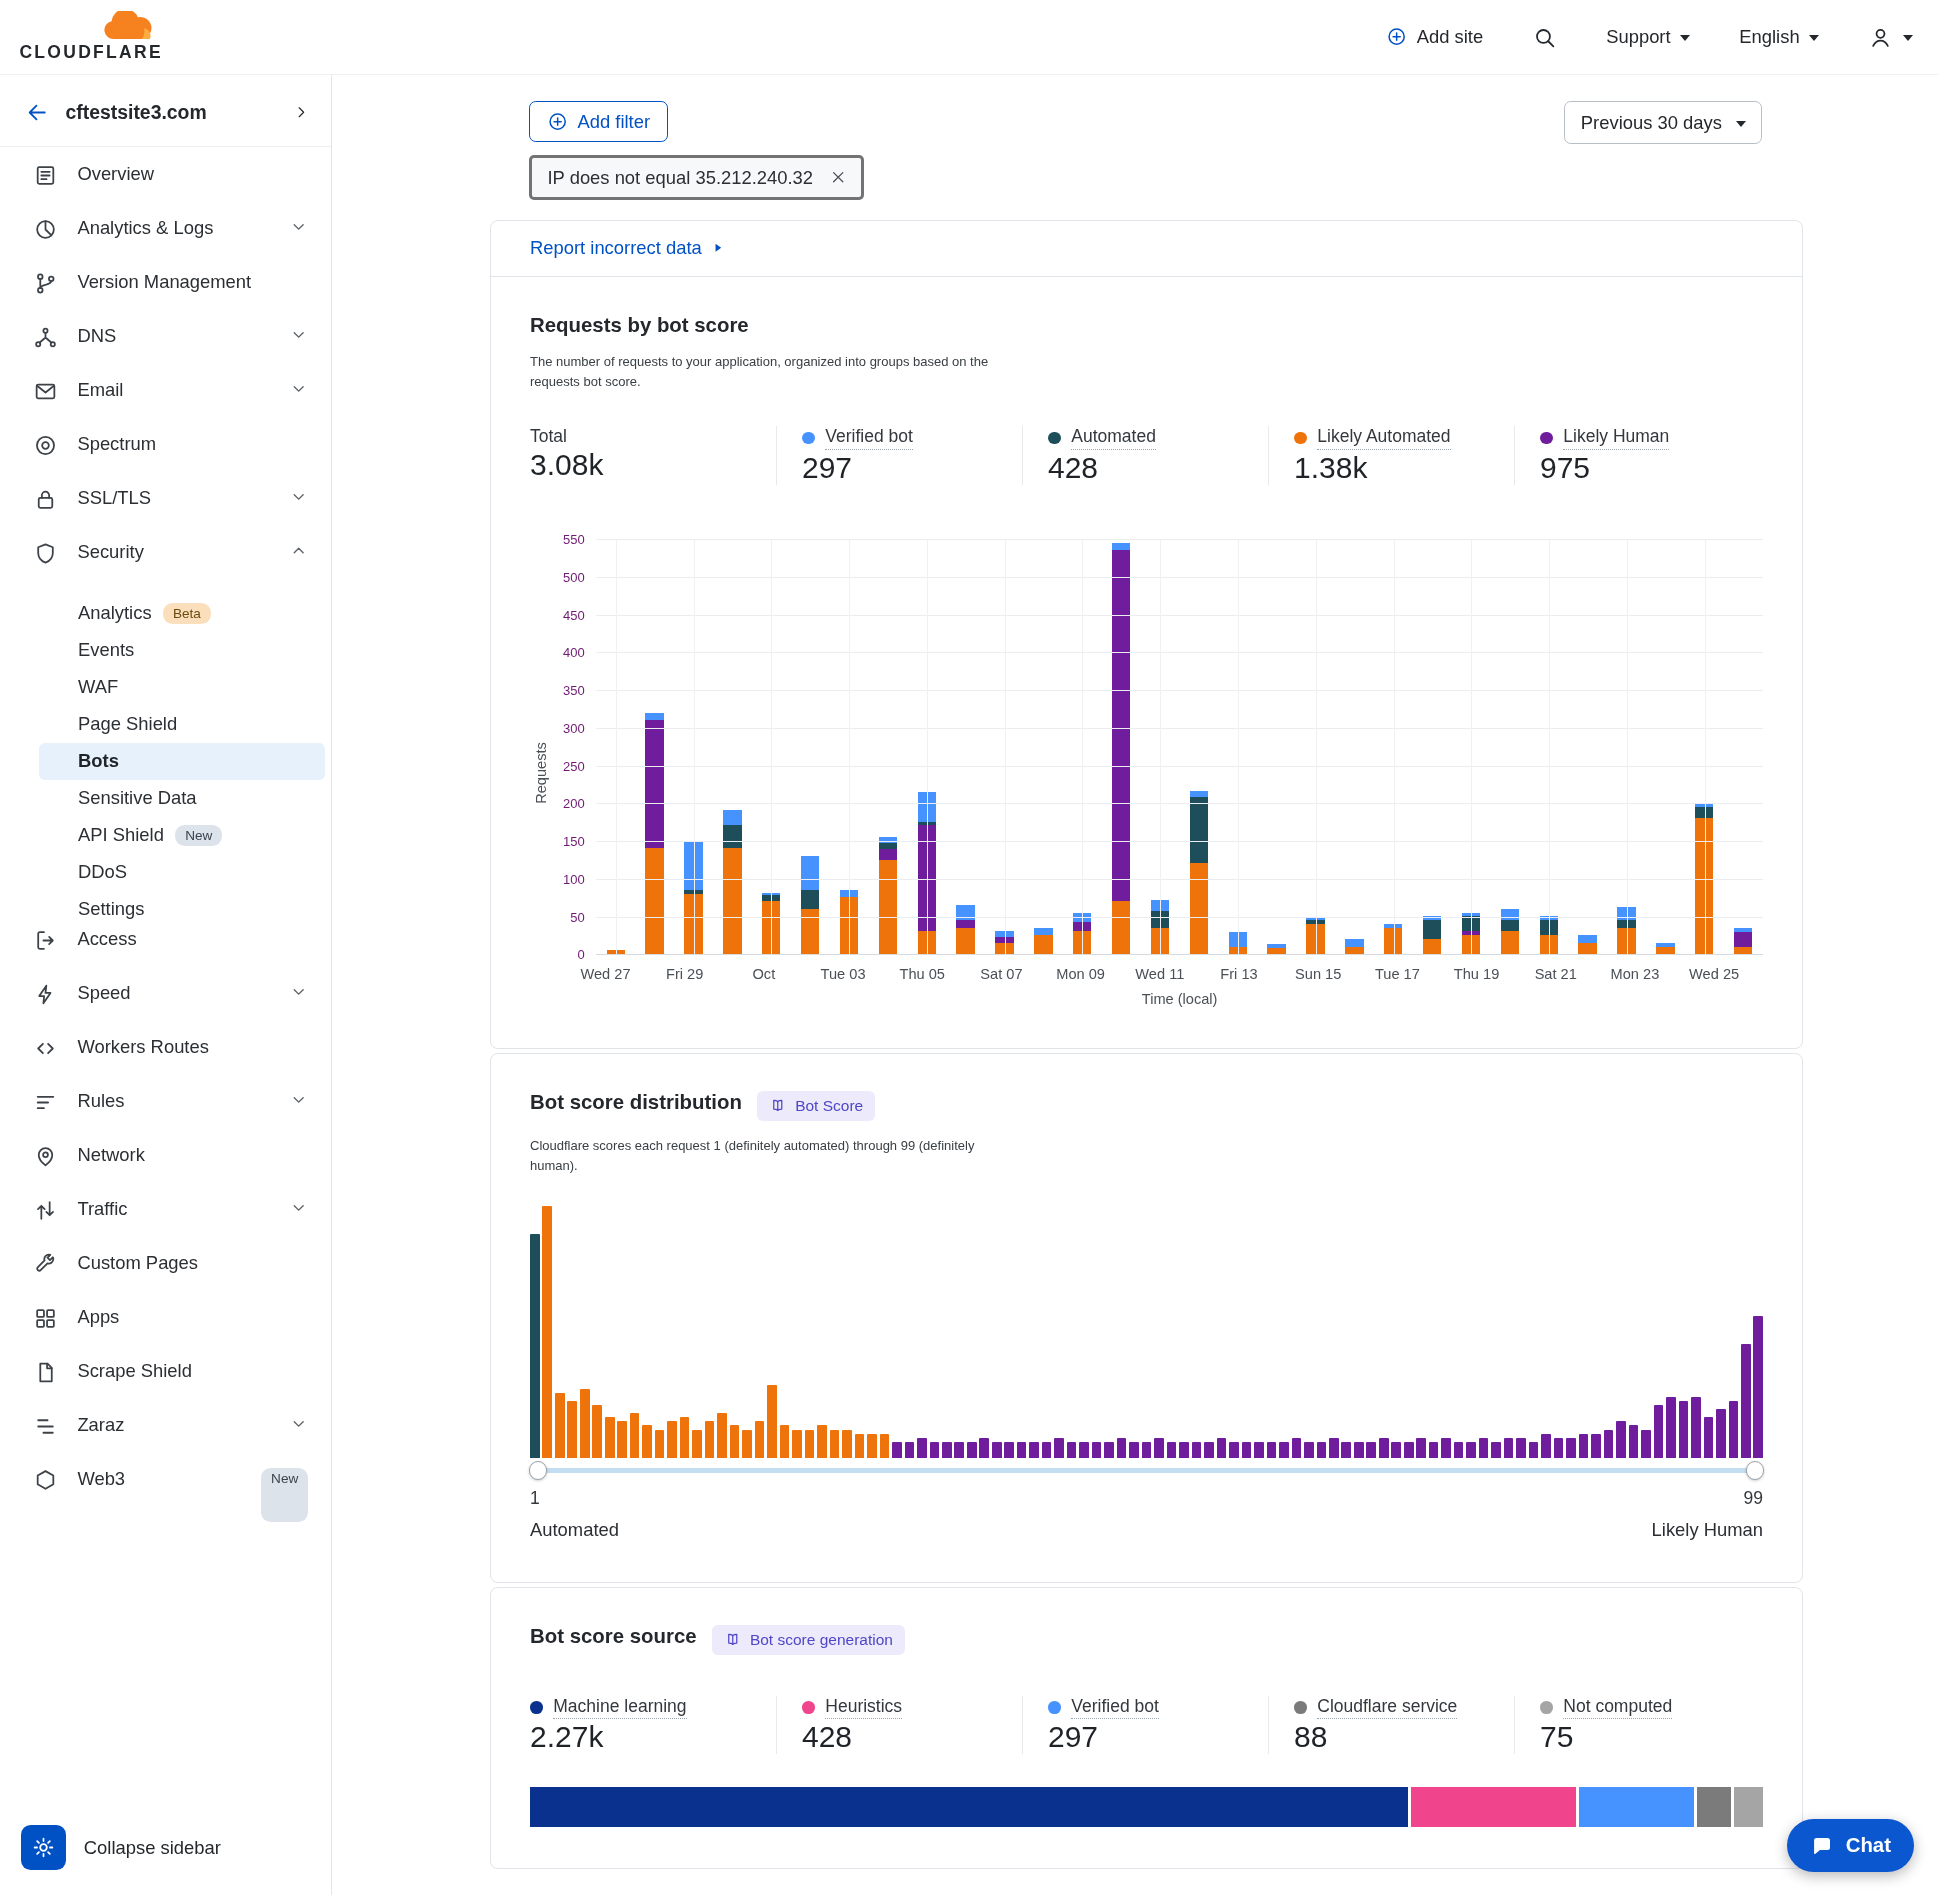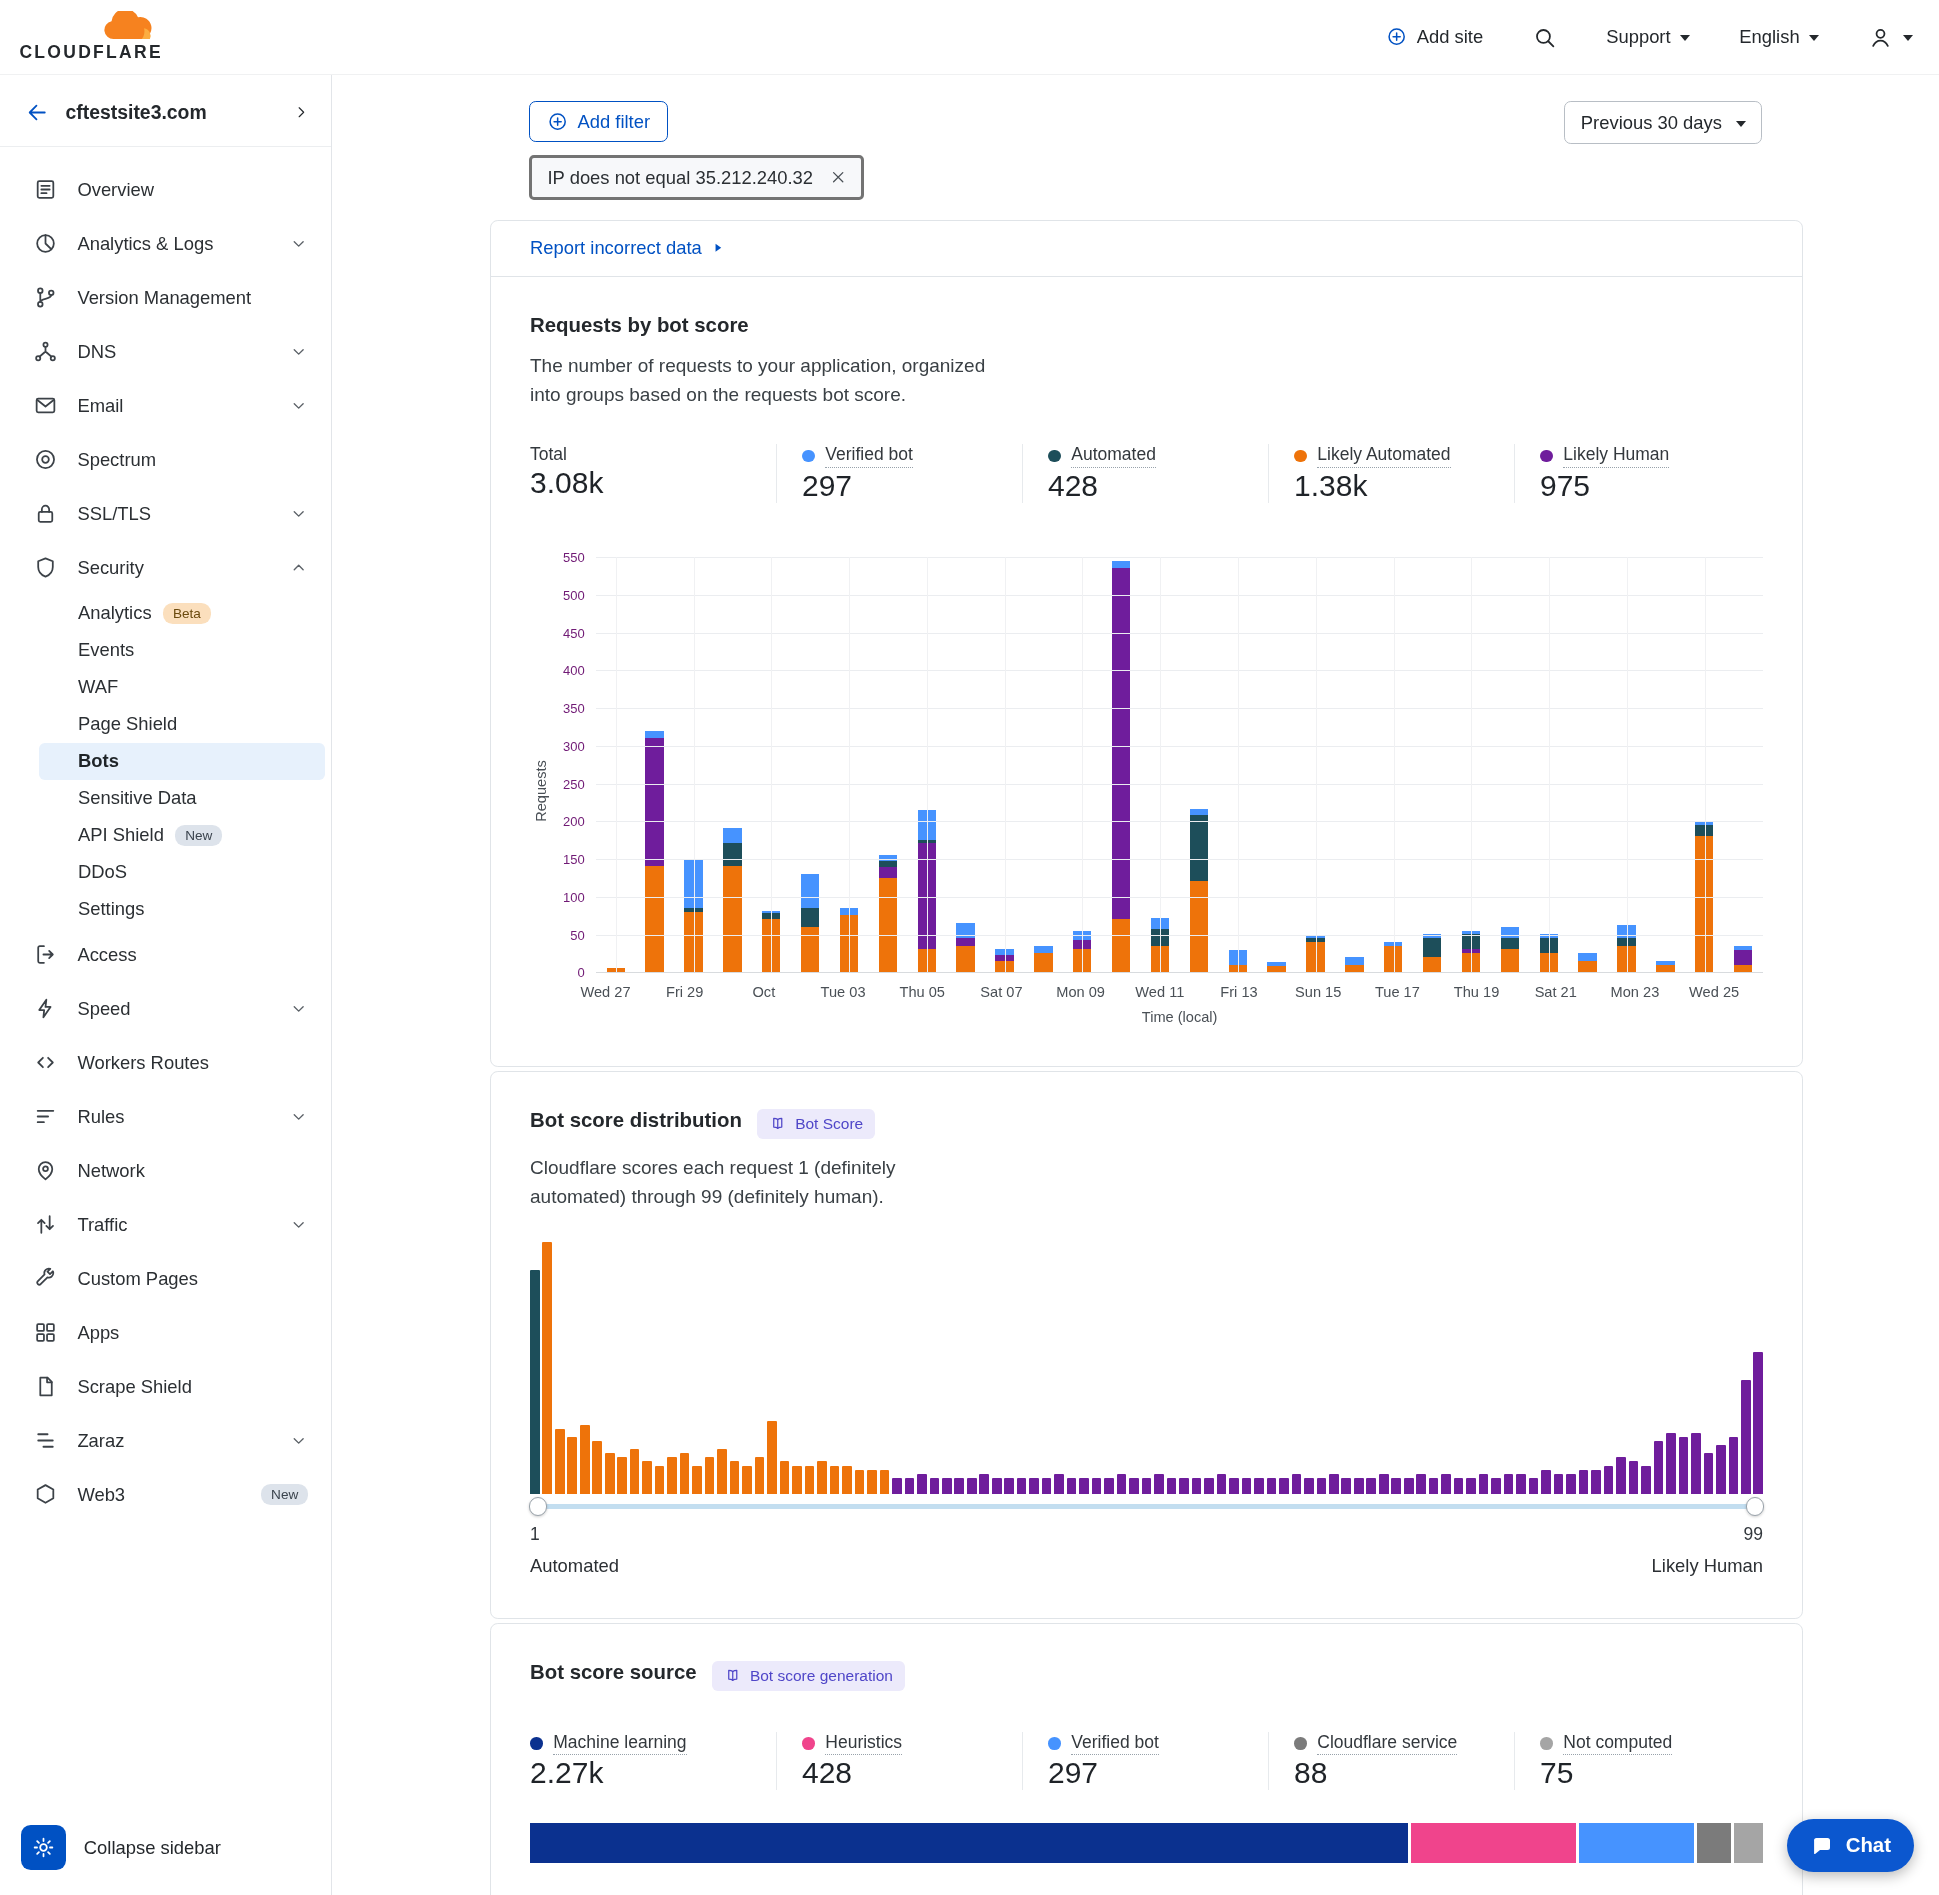--- a/index.html
+++ b/index.html
@@ -20,21 +20,21 @@
 .hicon.small{width:21.3px;height:21.3px;}
 .caret{width:0;height:0;border-left:5.8px solid transparent;border-right:5.8px solid transparent;border-top:6.8px solid #24282c;display:inline-block;margin-top:2.9px;}
 
 
 .sidebar{position:absolute;top:75px;left:0;width:332px;bottom:0;background:#fff;border-right:1px solid #e2e5e9;display:flex;flex-direction:column;z-index:4;}
 .site-row{display:flex;align-items:center;gap:15.5px;padding:25px 21.3px 21.3px 25px;border-bottom:1px solid #eceef0;}
 .site-row .back{width:25px;height:25px;color:#0051c3;cursor:pointer;flex:none;}
 .site-name{font-size:19.4px;font-weight:bold;color:#24282c;flex:1;}
 .site-chev{width:16.5px;height:16.5px;color:#24282c;cursor:pointer;flex:none;}
 .nav{flex:1;padding-top:15.5px;overflow:hidden;}
-.nav-item{display:flex;align-items:center;gap:19.4px;height:54px;padding:0 23px 0 33px;font-size:18.4px;color:#2b2f33;cursor:pointer;}
+.nav-item{display:flex;gap:19.4px;height:54px;padding:0 23px 0 33px;font-size:18.4px;color:#2b2f33;cursor:pointer;}
 .nav-icon{width:25px;height:25px;color:#3c4248;flex:none;}
 .nav-label{flex:1;white-space:nowrap;}
 .chev{width:19.4px;height:19.4px;color:#5b6167;flex:none;}
 .sub-item{display:flex;align-items:center;gap:11.6px;height:37px;margin:0 5.8px 0 39px;padding:0 9.7px 0 39px;font-size:18.4px;color:#2b2f33;cursor:pointer;border-radius:5.8px;}
 .sub-item.active{background:#e7f1fc;font-weight:bold;color:#1f2428;}
 .badge{font-size:13.6px;line-height:1;padding:3.9px 9.7px;border-radius:9.7px;white-space:nowrap;}
 .badge.beta{background:#fbdfbd;color:#6b4a0e;}
 .badge.new{background:#dde3eb;color:#3a434d;}
 .sidebar-footer{display:flex;align-items:center;gap:17.5px;padding:19.4px 23px 25px 21.3px;}
 .gear-btn{width:45px;height:45px;border-radius:9.7px;background:#0051c3;color:#fff;display:flex;align-items:center;justify-content:center;cursor:pointer;border:none;}
@@ -54,21 +54,21 @@
 .panel{border:1px solid #e0e4e8;border-radius:7.8px;margin-top:19.4px;background:#fff;}
 .panel + .panel{margin-top:3.9px;}
 .report-row{padding:16.5px 39px;border-bottom:1px solid #e0e4e8;}
 .report-link{display:inline-flex;align-items:center;gap:9.7px;color:#0051c3;font-size:18.4px;cursor:pointer;text-decoration:none;}
 .report-link .tri{width:13.6px;height:13.6px;color:#0051c3;}
 .card-body{padding:37px 39px 41px;}
 h2.card-title{font-size:20.4px;color:#24282c;font-weight:bold;}
 .title-row{display:flex;gap:15.5px;}
 .card-badge{display:inline-flex;align-items:center;gap:8.7px;background:#eceafb;color:#4f46c8;font-size:15.5px;padding:5.8px 11.6px;border-radius:5.8px;cursor:pointer;}
 .card-badge .bicon{width:17.5px;height:17.5px;}
-.desc{margin-top:15.5px;font-size:19px;line-height:1.5;color:#3a4045;max-width:490px;}
+.desc{margin-top:15.5px;font-size:13px;line-height:1.5;color:#3a4045;max-width:490px;}
 .desc.narrow{max-width:466px;}
 .stats-row{display:flex;margin-top:35px;}
 .stats-row.tight{margin-top:41px;}
 .stat{width:246px;padding-left:25px;border-left:1px solid #e7eaed;}
 .stat:first-child{padding-left:0;border-left:none;}
 .stat-label{display:flex;align-items:center;gap:10.7px;font-size:17.5px;color:#33383d;}
 .dot{width:12.6px;height:12.6px;border-radius:50%;flex:none;}
 .lbl-dotted{border-bottom:1.9px dotted #98a2ab;padding-bottom:1.9px;}
 .stat-value{margin-top:1px;font-size:30px;color:#1f2328;}
 

